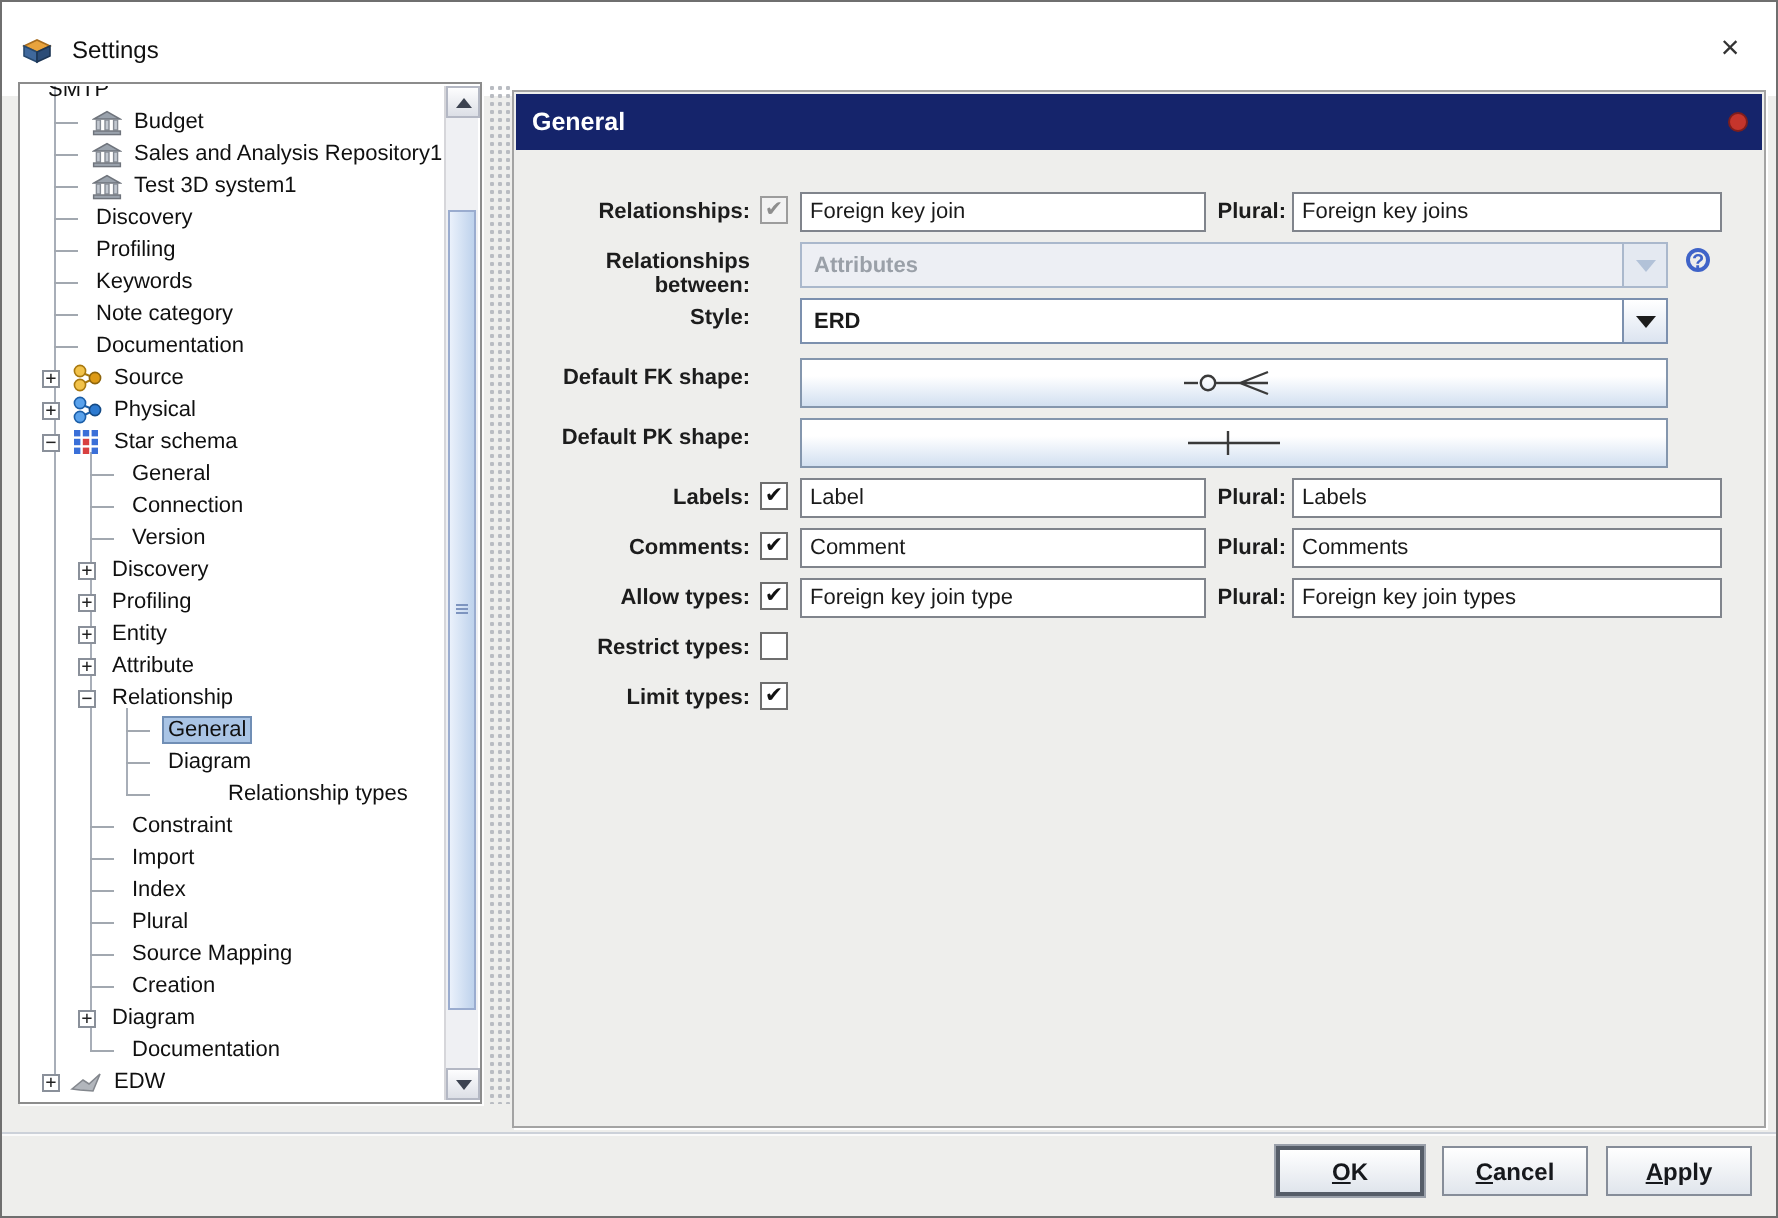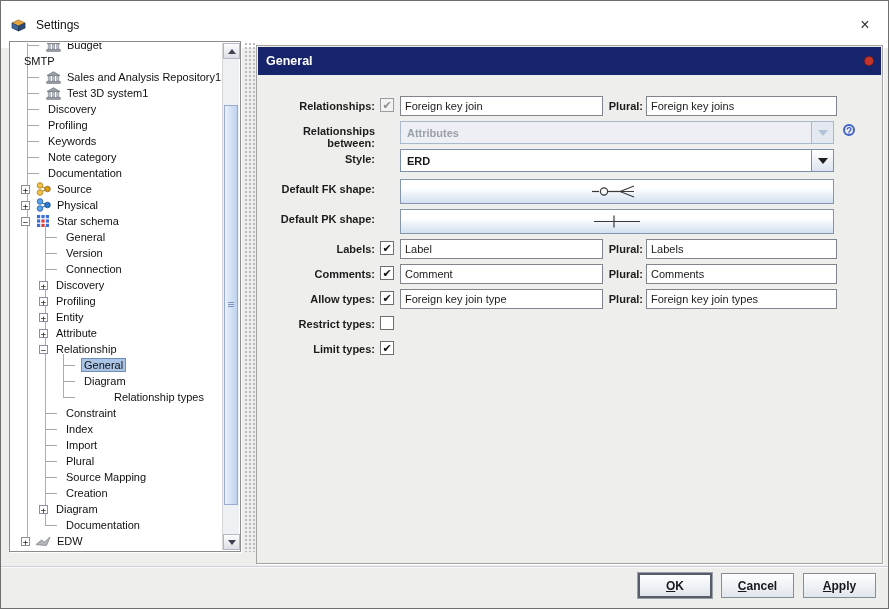--- a/index.html
+++ b/index.html
@@ -56,21 +56,21 @@
     box-shadow:0 0 0 1px #7e1d1c;}
   
   .form-row{position:absolute;left:0;height:24px;}
   .f-label{position:absolute;left:0;width:118px;text-align:right;font-size:11px;font-weight:bold;color:#1c1c1c;top:4px;}
   .checkbox{position:absolute;left:123px;top:2px;width:14px;height:14px;border:1px solid #6e6e6e;background:#ffffff;
     font-size:11px;line-height:13px;text-align:center;color:#111;}
   .checkbox.disabled{border-color:#9c9c9c;background:#f2f2f2;color:#8e8e8e;}
   .t-field{position:absolute;left:143px;top:0;width:203px;height:20px;border:1px solid #80848c;background:#fff;
     font-family:"Liberation Sans",sans-serif;font-size:11px;color:#1a1a1a;padding:1px 4px;}
   .plural-label{position:absolute;left:350px;width:36px;text-align:right;font-size:11px;font-weight:bold;color:#1c1c1c;top:4px;}
-  .t-field.plural{left:389px;width:191px;}
+  .t-field.plural{left:389px;width:215px;}
   .combo{position:absolute;left:143px;top:0;width:434px;height:23px;border:1px solid #7c90ae;background:#fff;
     display:flex;align-items:center;}
   .combo-value{flex:1;font-size:11px;color:#1a1a1a;padding:0 6px;font-weight:bold;}
   .combo-btn{width:22px;height:100%;border-left:1px solid #7c90ae;background:linear-gradient(#ffffff,#dce4f0);
     display:flex;align-items:center;justify-content:center;}
   .combo-btn .tri{width:0;height:0;border-left:5px solid transparent;border-right:5px solid transparent;border-top:6px solid #1c1c1c;}
   .combo.disabled{background:#edeff4;border-color:#aab8cc;}
   .combo.disabled .combo-value{color:#9aa0a8;font-weight:bold;}
   .combo.disabled .combo-btn{background:#e4e9f1;border-left-color:#aab8cc;}
   .combo.disabled .combo-btn .tri{border-top-color:#b2c2d8;}
@@ -106,35 +106,35 @@
   <div class="body">
 
     <div class="tree-panel">
       <div class="tree-viewport">
         <div class="tree-content" id="tree-rows">
           <div class="vline" style="left:16px;top:6px;height:498px;"></div>
           <div class="vline" style="left:34px;top:189px;height:299px;"></div>
           <div class="vline" style="left:52px;top:317px;height:43px;"></div>
         <div class="tree-row" style="padding-left: 10px;">
 
+    <span class="tree-label">SMTP</span>
+  </div>
+            <div class="tree-row" style="padding-left: 10px;">
+
     <span class="connector"></span>
     <span class="tree-icon">
                 <svg width="15" height="13" viewBox="0 0 15 13">
     <path d="M1 4.5 L7.5 0.8 L14 4.5 Z" fill="#9aa2ac" stroke="#6f747c" stroke-width="0.8"></path>
     <rect x="2.2" y="5" width="2" height="5" fill="#c2c8d0" stroke="#858b94" stroke-width="0.7"></rect>
     <rect x="6.5" y="5" width="2" height="5" fill="#c2c8d0" stroke="#858b94" stroke-width="0.7"></rect>
     <rect x="10.8" y="5" width="2" height="5" fill="#c2c8d0" stroke="#858b94" stroke-width="0.7"></rect>
     <rect x="0.8" y="10.5" width="13.4" height="1.8" fill="#9aa2ac" stroke="#6f747c" stroke-width="0.7"></rect>
   </svg>
               </span>
     <span class="tree-label">Budget</span>
-  </div>
-            <div class="tree-row" style="padding-left: 10px;">
-
-    <span class="tree-label">SMTP</span>
   </div>
             <div class="tree-row" style="padding-left: 10px;">
 
     <span class="connector"></span>
     <span class="tree-icon">
                 <svg width="15" height="13" viewBox="0 0 15 13">
     <path d="M1 4.5 L7.5 0.8 L14 4.5 Z" fill="#9aa2ac" stroke="#6f747c" stroke-width="0.8"></path>
     <rect x="2.2" y="5" width="2" height="5" fill="#c2c8d0" stroke="#858b94" stroke-width="0.7"></rect>
     <rect x="6.5" y="5" width="2" height="5" fill="#c2c8d0" stroke="#858b94" stroke-width="0.7"></rect>
     <rect x="10.8" y="5" width="2" height="5" fill="#c2c8d0" stroke="#858b94" stroke-width="0.7"></rect>
@@ -234,29 +234,29 @@
             <div class="tree-row" style="padding-left: 28px;">
 
     <span class="connector"></span>
 
     <span class="tree-label">General</span>
   </div>
             <div class="tree-row" style="padding-left: 28px;">
 
     <span class="connector"></span>
 
+    <span class="tree-label">Connection</span>
+  </div>
+            <div class="tree-row" style="padding-left: 28px;">
+
+    <span class="connector"></span>
+
     <span class="tree-label">Version</span>
   </div>
             <div class="tree-row" style="padding-left: 28px;">
-
-    <span class="connector"></span>
-
-    <span class="tree-label">Connection</span>
-  </div>
-            <div class="tree-row" style="padding-left: 28px;">
     <span class="expand-box">+</span>
 
     <span class="tree-label">Discovery</span>
   </div>
             <div class="tree-row" style="padding-left: 28px;">
     <span class="expand-box">+</span>
 
     <span class="tree-label">Profiling</span>
   </div>
             <div class="tree-row" style="padding-left: 28px;">
@@ -295,27 +295,27 @@
             <div class="tree-row" style="padding-left: 28px;">
 
     <span class="connector"></span>
 
     <span class="tree-label">Constraint</span>
   </div>
             <div class="tree-row" style="padding-left: 28px;">
 
     <span class="connector"></span>
 
+    <span class="tree-label">Import</span>
+  </div>
+            <div class="tree-row" style="padding-left: 28px;">
+
+    <span class="connector"></span>
+
     <span class="tree-label">Index</span>
-  </div>
-            <div class="tree-row" style="padding-left: 28px;">
-
-    <span class="connector"></span>
-
-    <span class="tree-label">Import</span>
   </div>
             <div class="tree-row" style="padding-left: 28px;">
 
     <span class="connector"></span>
 
     <span class="tree-label">Plural</span>
   </div>
             <div class="tree-row" style="padding-left: 28px;">
 
     <span class="connector"></span>

